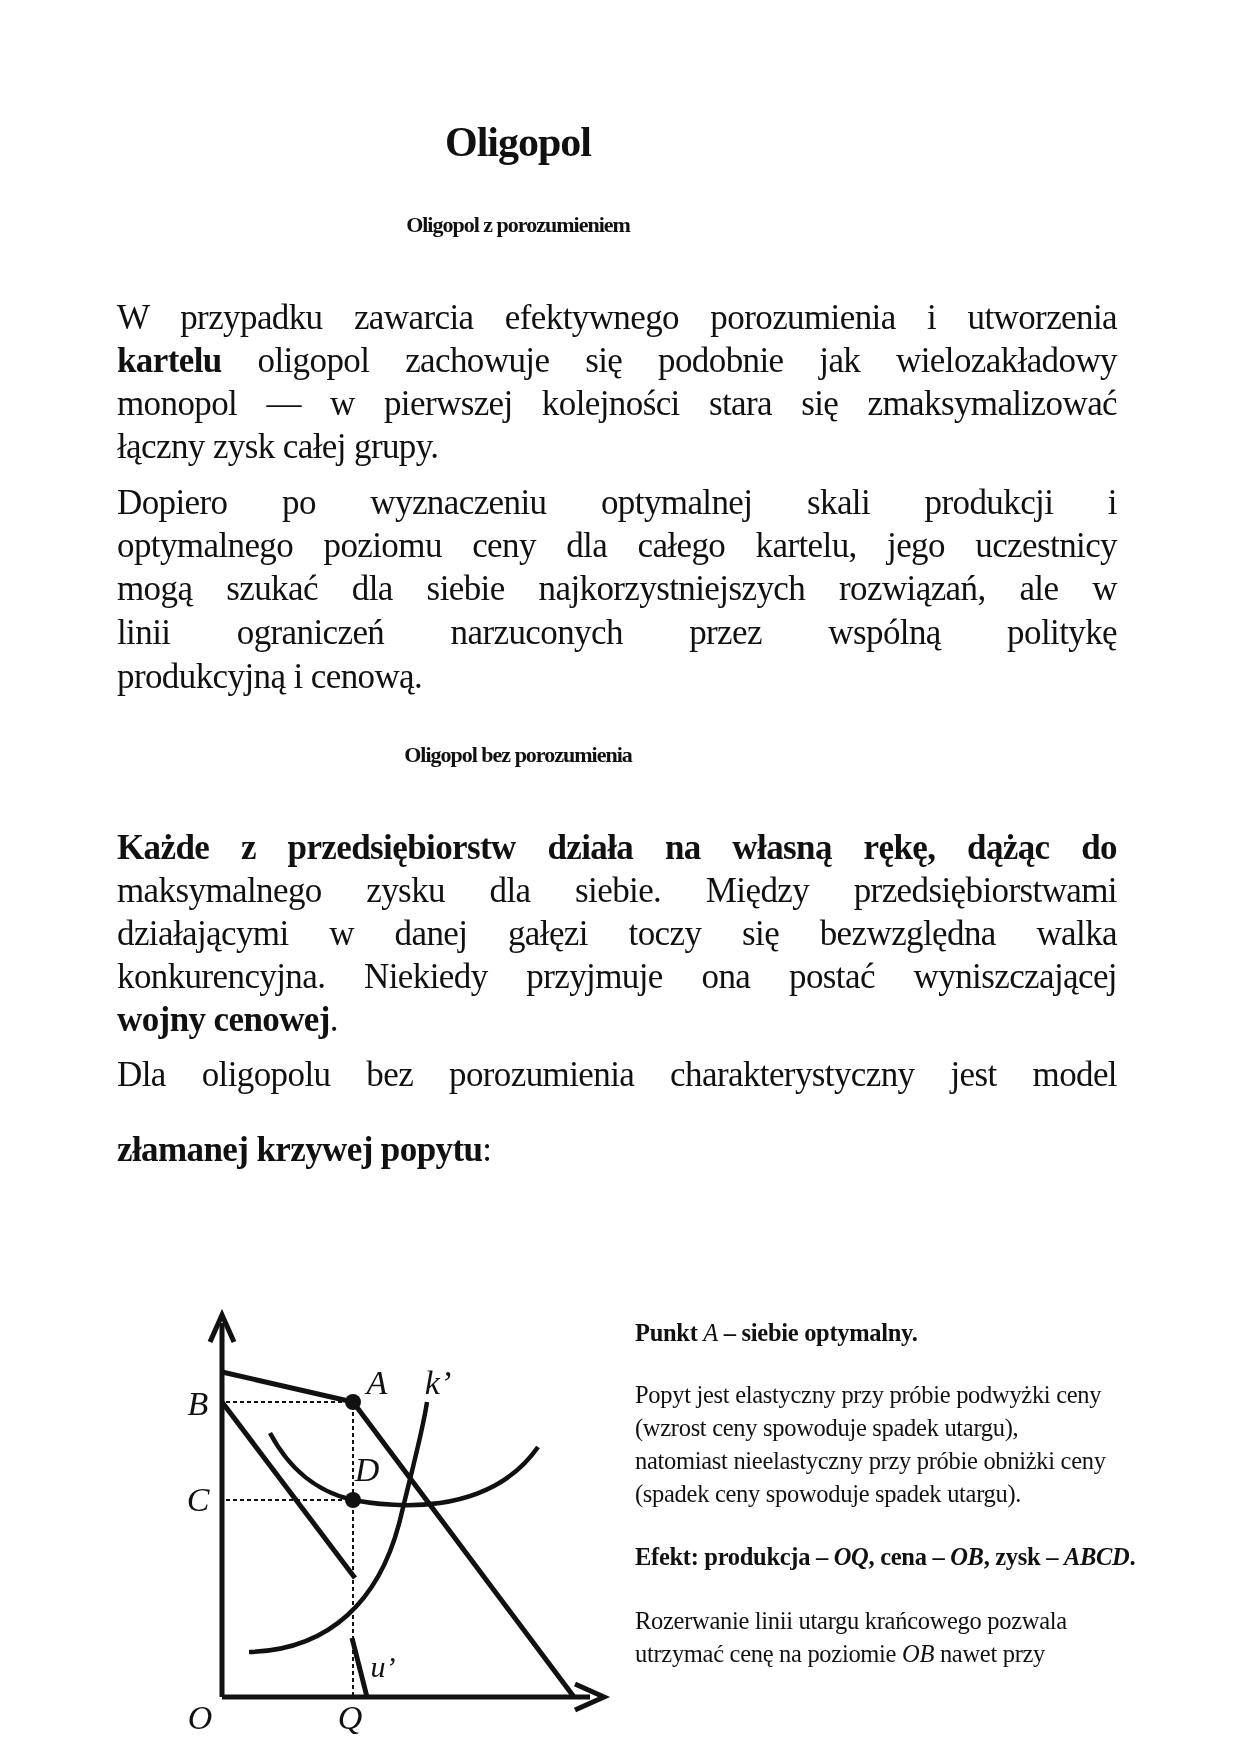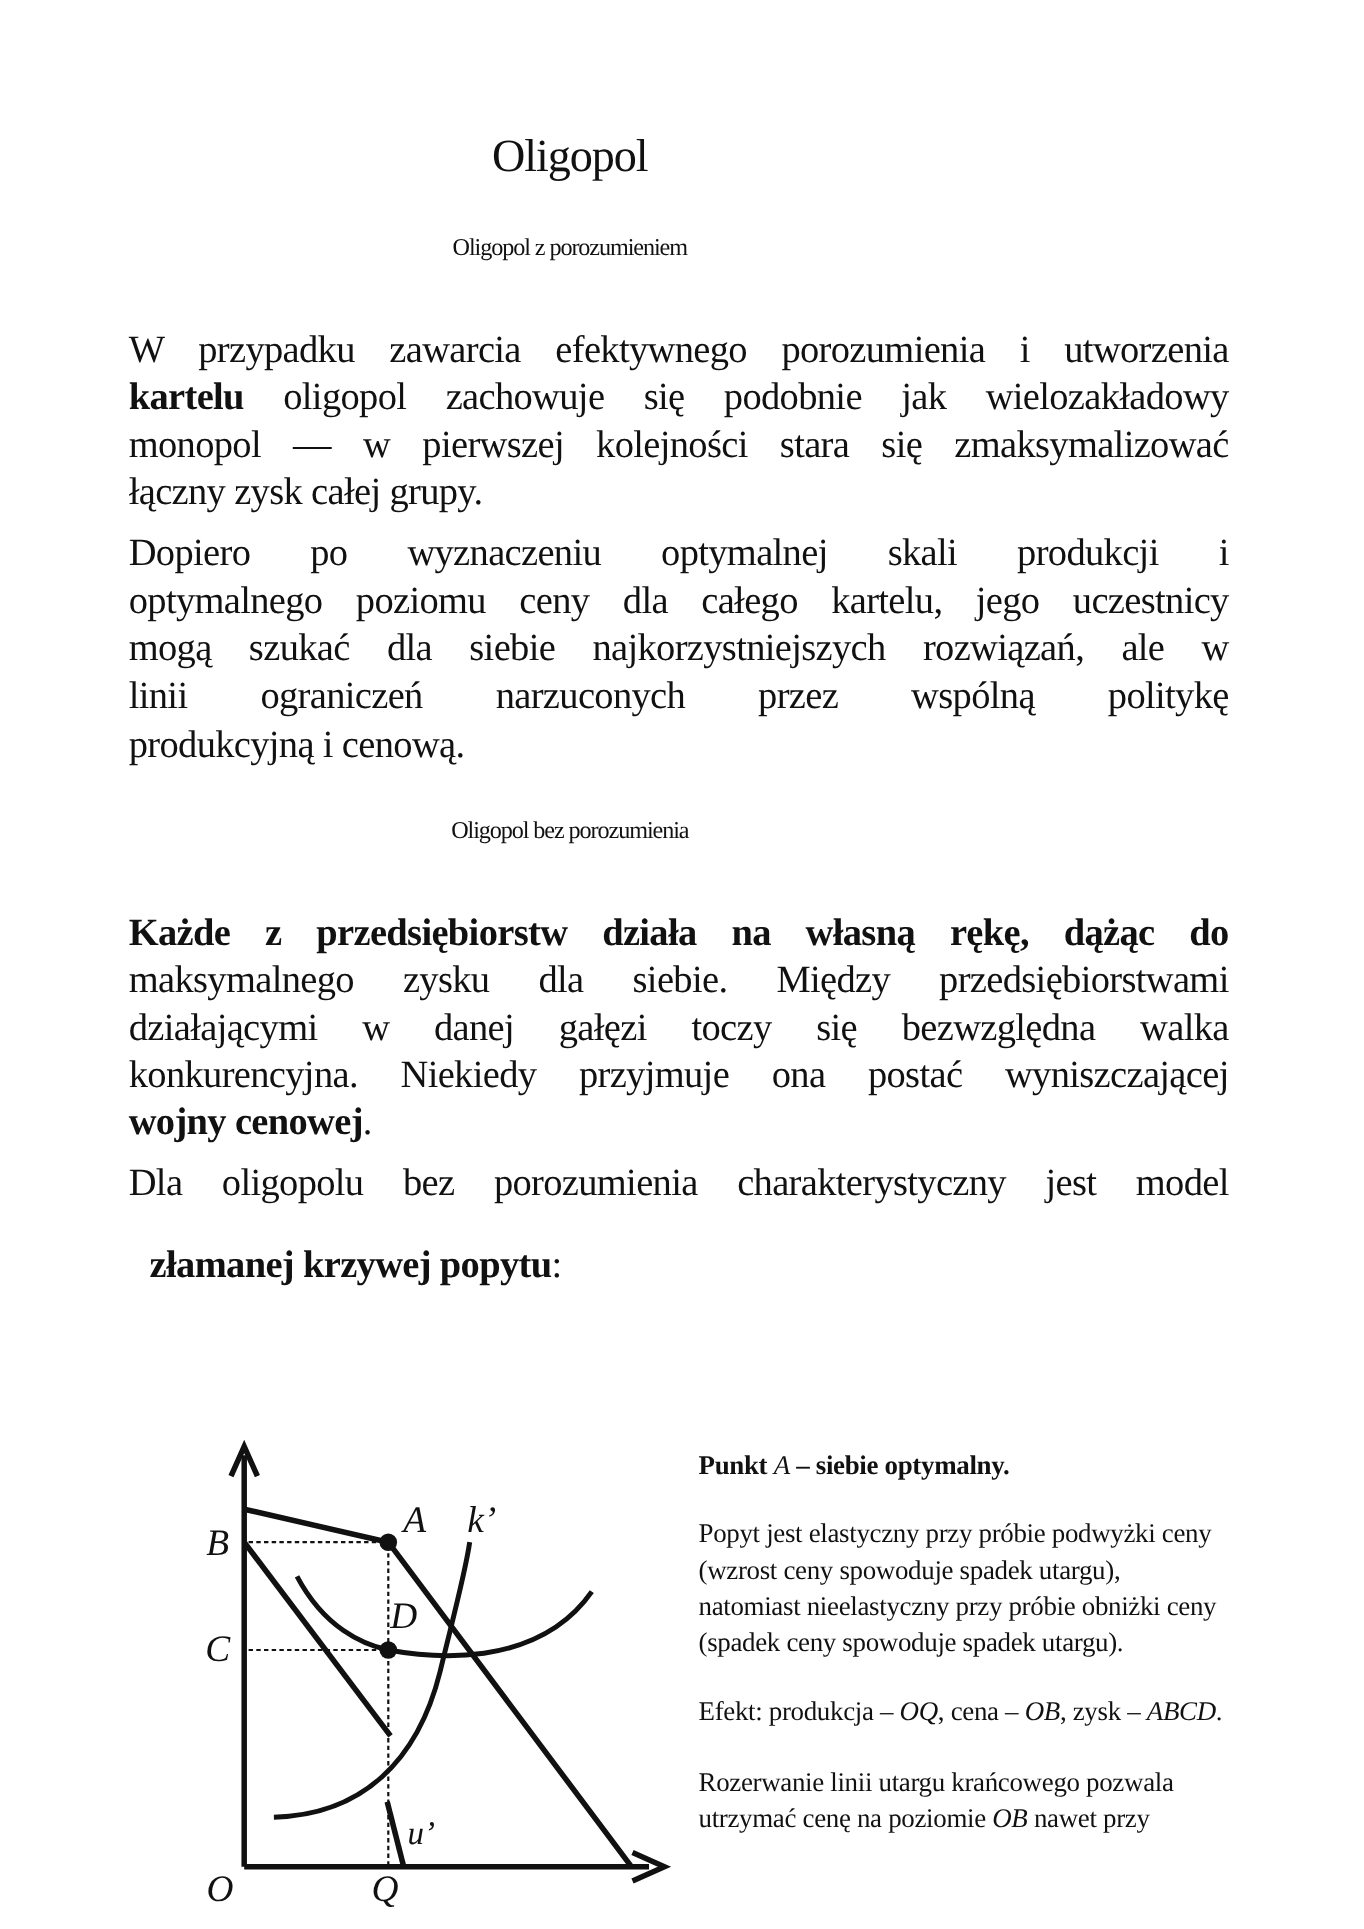--- a/index.html
+++ b/index.html
@@ -1,19 +1,19 @@
 <!DOCTYPE html>
 <html><head>
 <meta charset="utf-8">
 <style>
   html, body { margin:0; padding:0; background:#ffffff; }
   body { width:1240px; height:1754px; position:relative; overflow:hidden;
          font-family:"Liberation Serif", serif; color:#111; }
   .title { position:absolute; left:0; width:1036px; text-align:center;
-           font-weight:normal; letter-spacing:-1px; }
+           font-weight:bold; letter-spacing:-1px; }
   .h1 { top:118px; font-size:42px; }
   .h2 { font-size:22px; }
   .line { position:absolute; left:117px; width:1000px; font-size:35px;
           line-height:40px; white-space:nowrap; letter-spacing:-0.6px; }
   .j { text-align:justify; text-align-last:justify; }
   .b { font-weight:bold; }
   .side { position:absolute; left:635px; font-size:24.5px; line-height:33px;
           white-space:nowrap; letter-spacing:-0.3px; }
   .side i { font-style:italic; }
   .lbl { position:absolute; font-style:italic; font-size:34px;
@@ -39,21 +39,21 @@
 
 <div class="title h2" style="top:742px;">Oligopol bez porozumienia</div>
 
 <div class="line j" style="top:828px;font-weight:bold;">Każde z przedsiębiorstw działa na własną rękę, dążąc do</div>
 <div class="line j" style="top:871px;">maksymalnego zysku dla siebie. Między przedsiębiorstwami</div>
 <div class="line j" style="top:914px;">działającymi w danej gałęzi toczy się bezwzględna walka</div>
 <div class="line j" style="top:957px;">konkurencyjna. Niekiedy przyjmuje ona postać wyniszczającej</div>
 <div class="line" style="top:1000px;"><span class="b">wojny cenowej</span><span>.</span></div>
 
 <div class="line j" style="top:1055px;">Dla oligopolu bez porozumienia charakterystyczny jest model</div>
-<div class="line" style="top:1130px;margin-left:19px;"><span class="b">złamanej krzywej popytu</span><span>:</span></div>
+<div class="line" style="top:1130px;"><span class="b">złamanej krzywej popytu</span><span>:</span></div>
 
 <svg width="1240" height="1754">
   <g stroke="#111" fill="none" stroke-linecap="butt">
 
     <line x1="222" y1="1323" x2="222" y2="1697" stroke-width="5"></line>
     <line x1="222" y1="1697" x2="590" y2="1697" stroke-width="5"></line>
     <polyline points="210,1342 222,1315 234,1342" stroke-width="5"></polyline>
     <polyline points="575,1684 604,1697 575,1710" stroke-width="5"></polyline>
 
     <g stroke-width="2" stroke-dasharray="4,3">
@@ -85,17 +85,17 @@
 <div class="lbl" style="left:367px; top:1470px;">D</div>
 <div class="lbl" style="left:383px; top:1667px; font-size:30px;">u’</div>
 
 <div class="side" style="top:1316px; font-weight:bold;"><span>Punkt </span><i style="font-weight:normal;">A</i><span> – siebie optymalny.</span></div>
 
 <div class="side" style="top:1378px;">Popyt jest elastyczny przy próbie podwyżki ceny</div>
 <div class="side" style="top:1411px;">(wzrost ceny spowoduje spadek utargu),</div>
 <div class="side" style="top:1444px;">natomiast nieelastyczny przy próbie obniżki ceny</div>
 <div class="side" style="top:1477px;">(spadek ceny spowoduje spadek utargu).</div>
 
-<div class="side" style="top:1540px;"><span>Efekt: produkcja – </span><i>OQ</i><span>, cena – </span><i>OB</i><span>, zysk – </span><i>ABCD</i><span>.</span></div>
+<div class="side" style="top:1540px;font-weight:bold;"><span>Efekt: produkcja – </span><i>OQ</i><span>, cena – </span><i>OB</i><span>, zysk – </span><i>ABCD</i><span>.</span></div>
 
 <div class="side" style="top:1604px;">Rozerwanie linii utargu krańcowego pozwala</div>
 <div class="side" style="top:1637px;"><span>utrzymać cenę na poziomie </span><i>OB</i><span> nawet przy</span></div>
 <div class="side" style="top:1754px;font-weight:bold;">znacznych zmianach kosztów.</div>
 
 </body></html>

